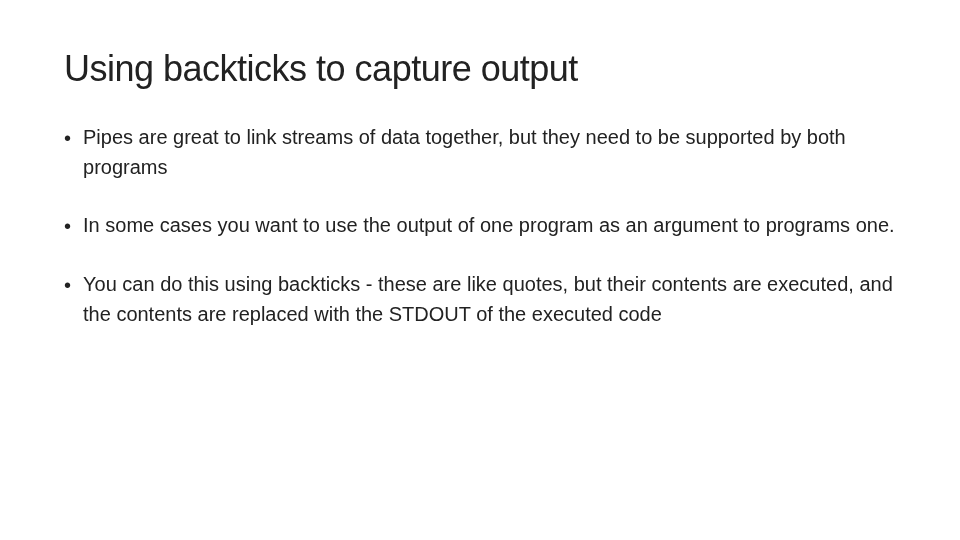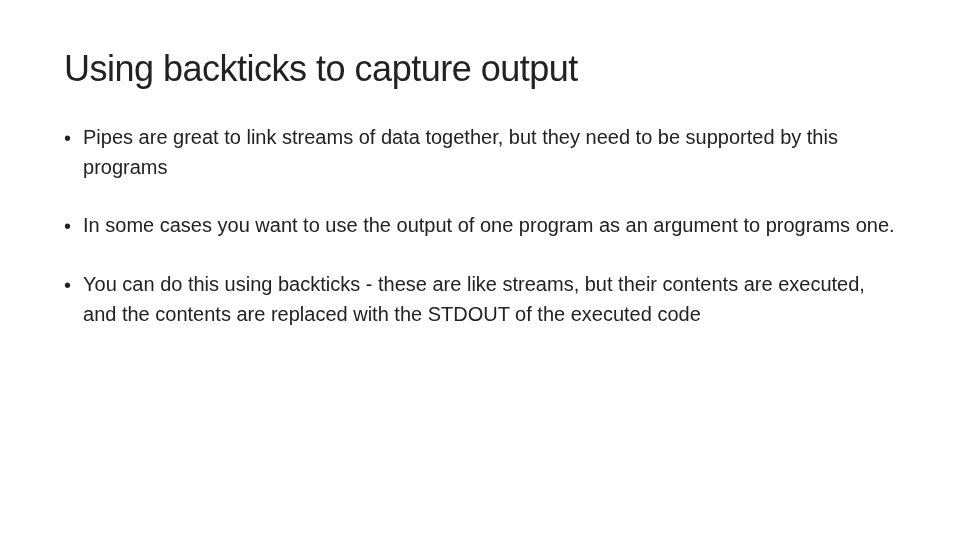--- a/index.html
+++ b/index.html
@@ -64,24 +64,24 @@
   </style>
 </head>
 <body>
 
 <div class="slide">
   <h1 class="slide-title">Using backticks to capture output</h1>
 
   <ul class="bullet-list">
     <li class="bullet-item">
       <span class="bullet-dot">•</span>
-      <span class="bullet-text">Pipes are great to link streams of data together, but they need to be supported by this programs</span>
+      <span class="bullet-text">Pipes are great to link streams of data together, but they need to be supported by both programs</span>
     </li>
     <li class="bullet-item">
       <span class="bullet-dot">•</span>
       <span class="bullet-text">In some cases you want to use the output of one program as an argument to programs one.</span>
     </li>
     <li class="bullet-item">
       <span class="bullet-dot">•</span>
-      <span class="bullet-text">You can do this using backticks - these are like streams, but their contents are executed, and the contents are replaced with the STDOUT of the executed code</span>
+      <span class="bullet-text">You can do this using backticks - these are like quotes, but their contents are executed, and the contents are replaced with the STDOUT of the executed code</span>
     </li>
   </ul>
 </div>
 
 </body></html>

